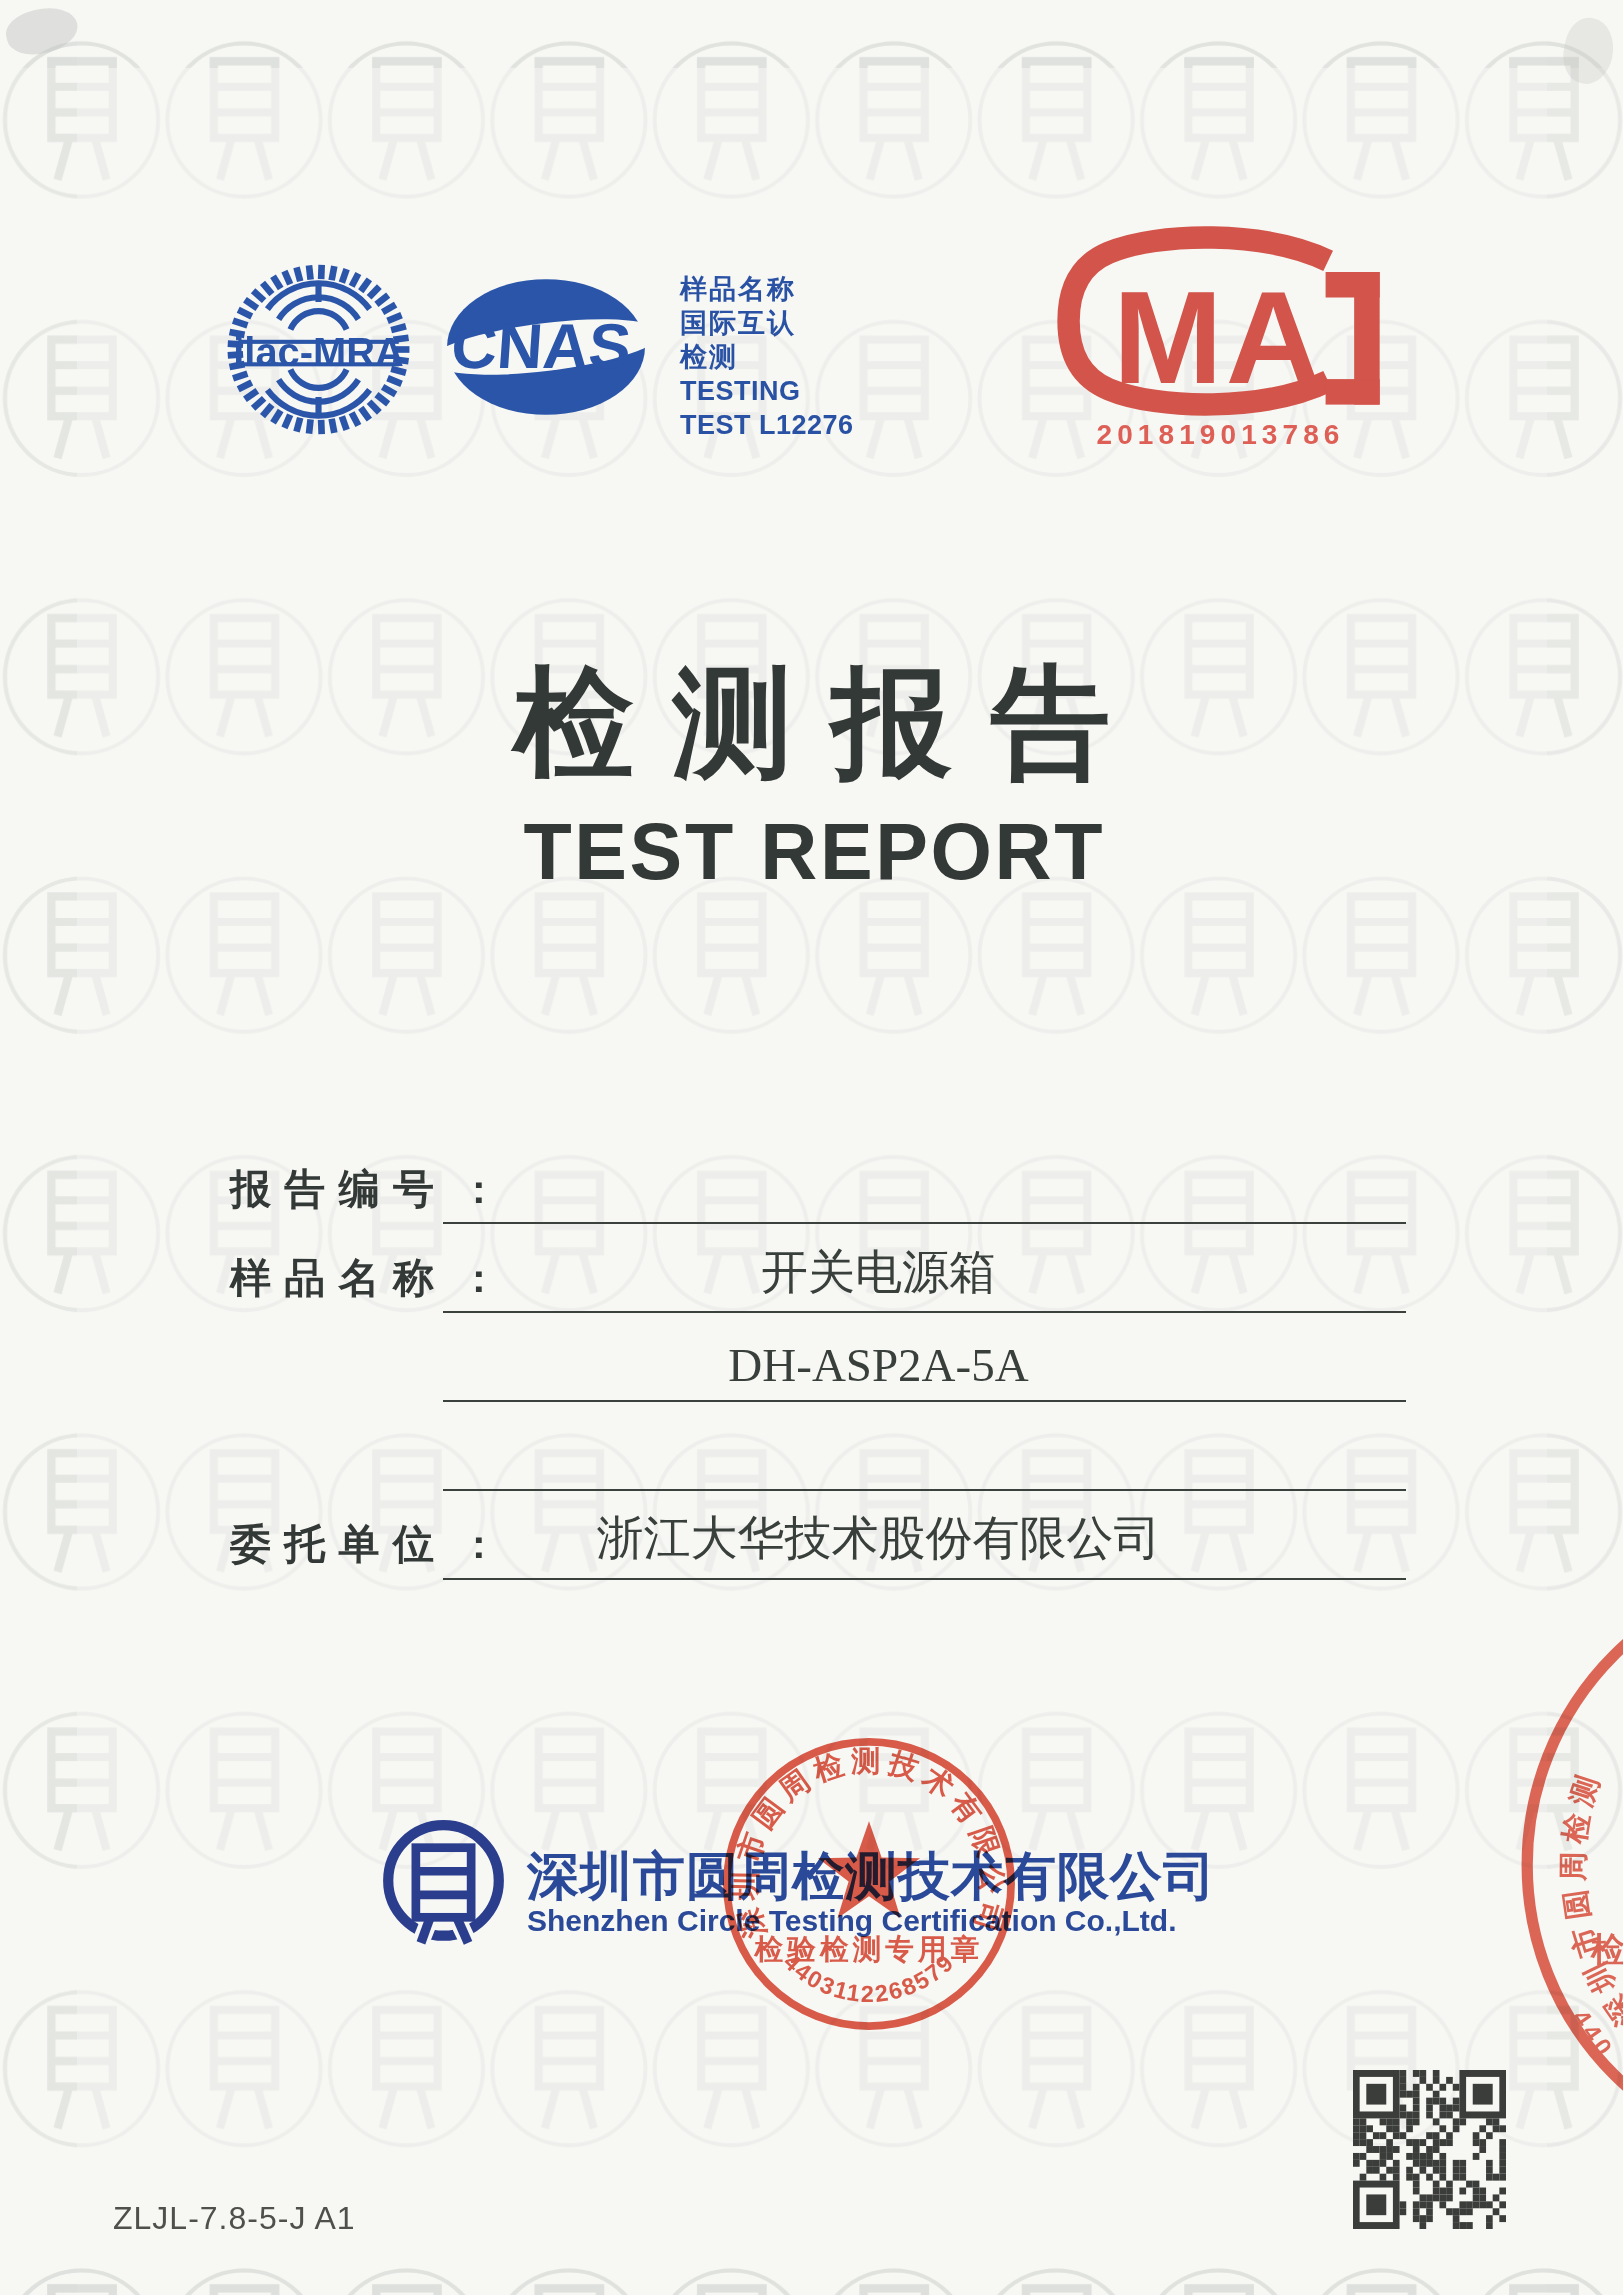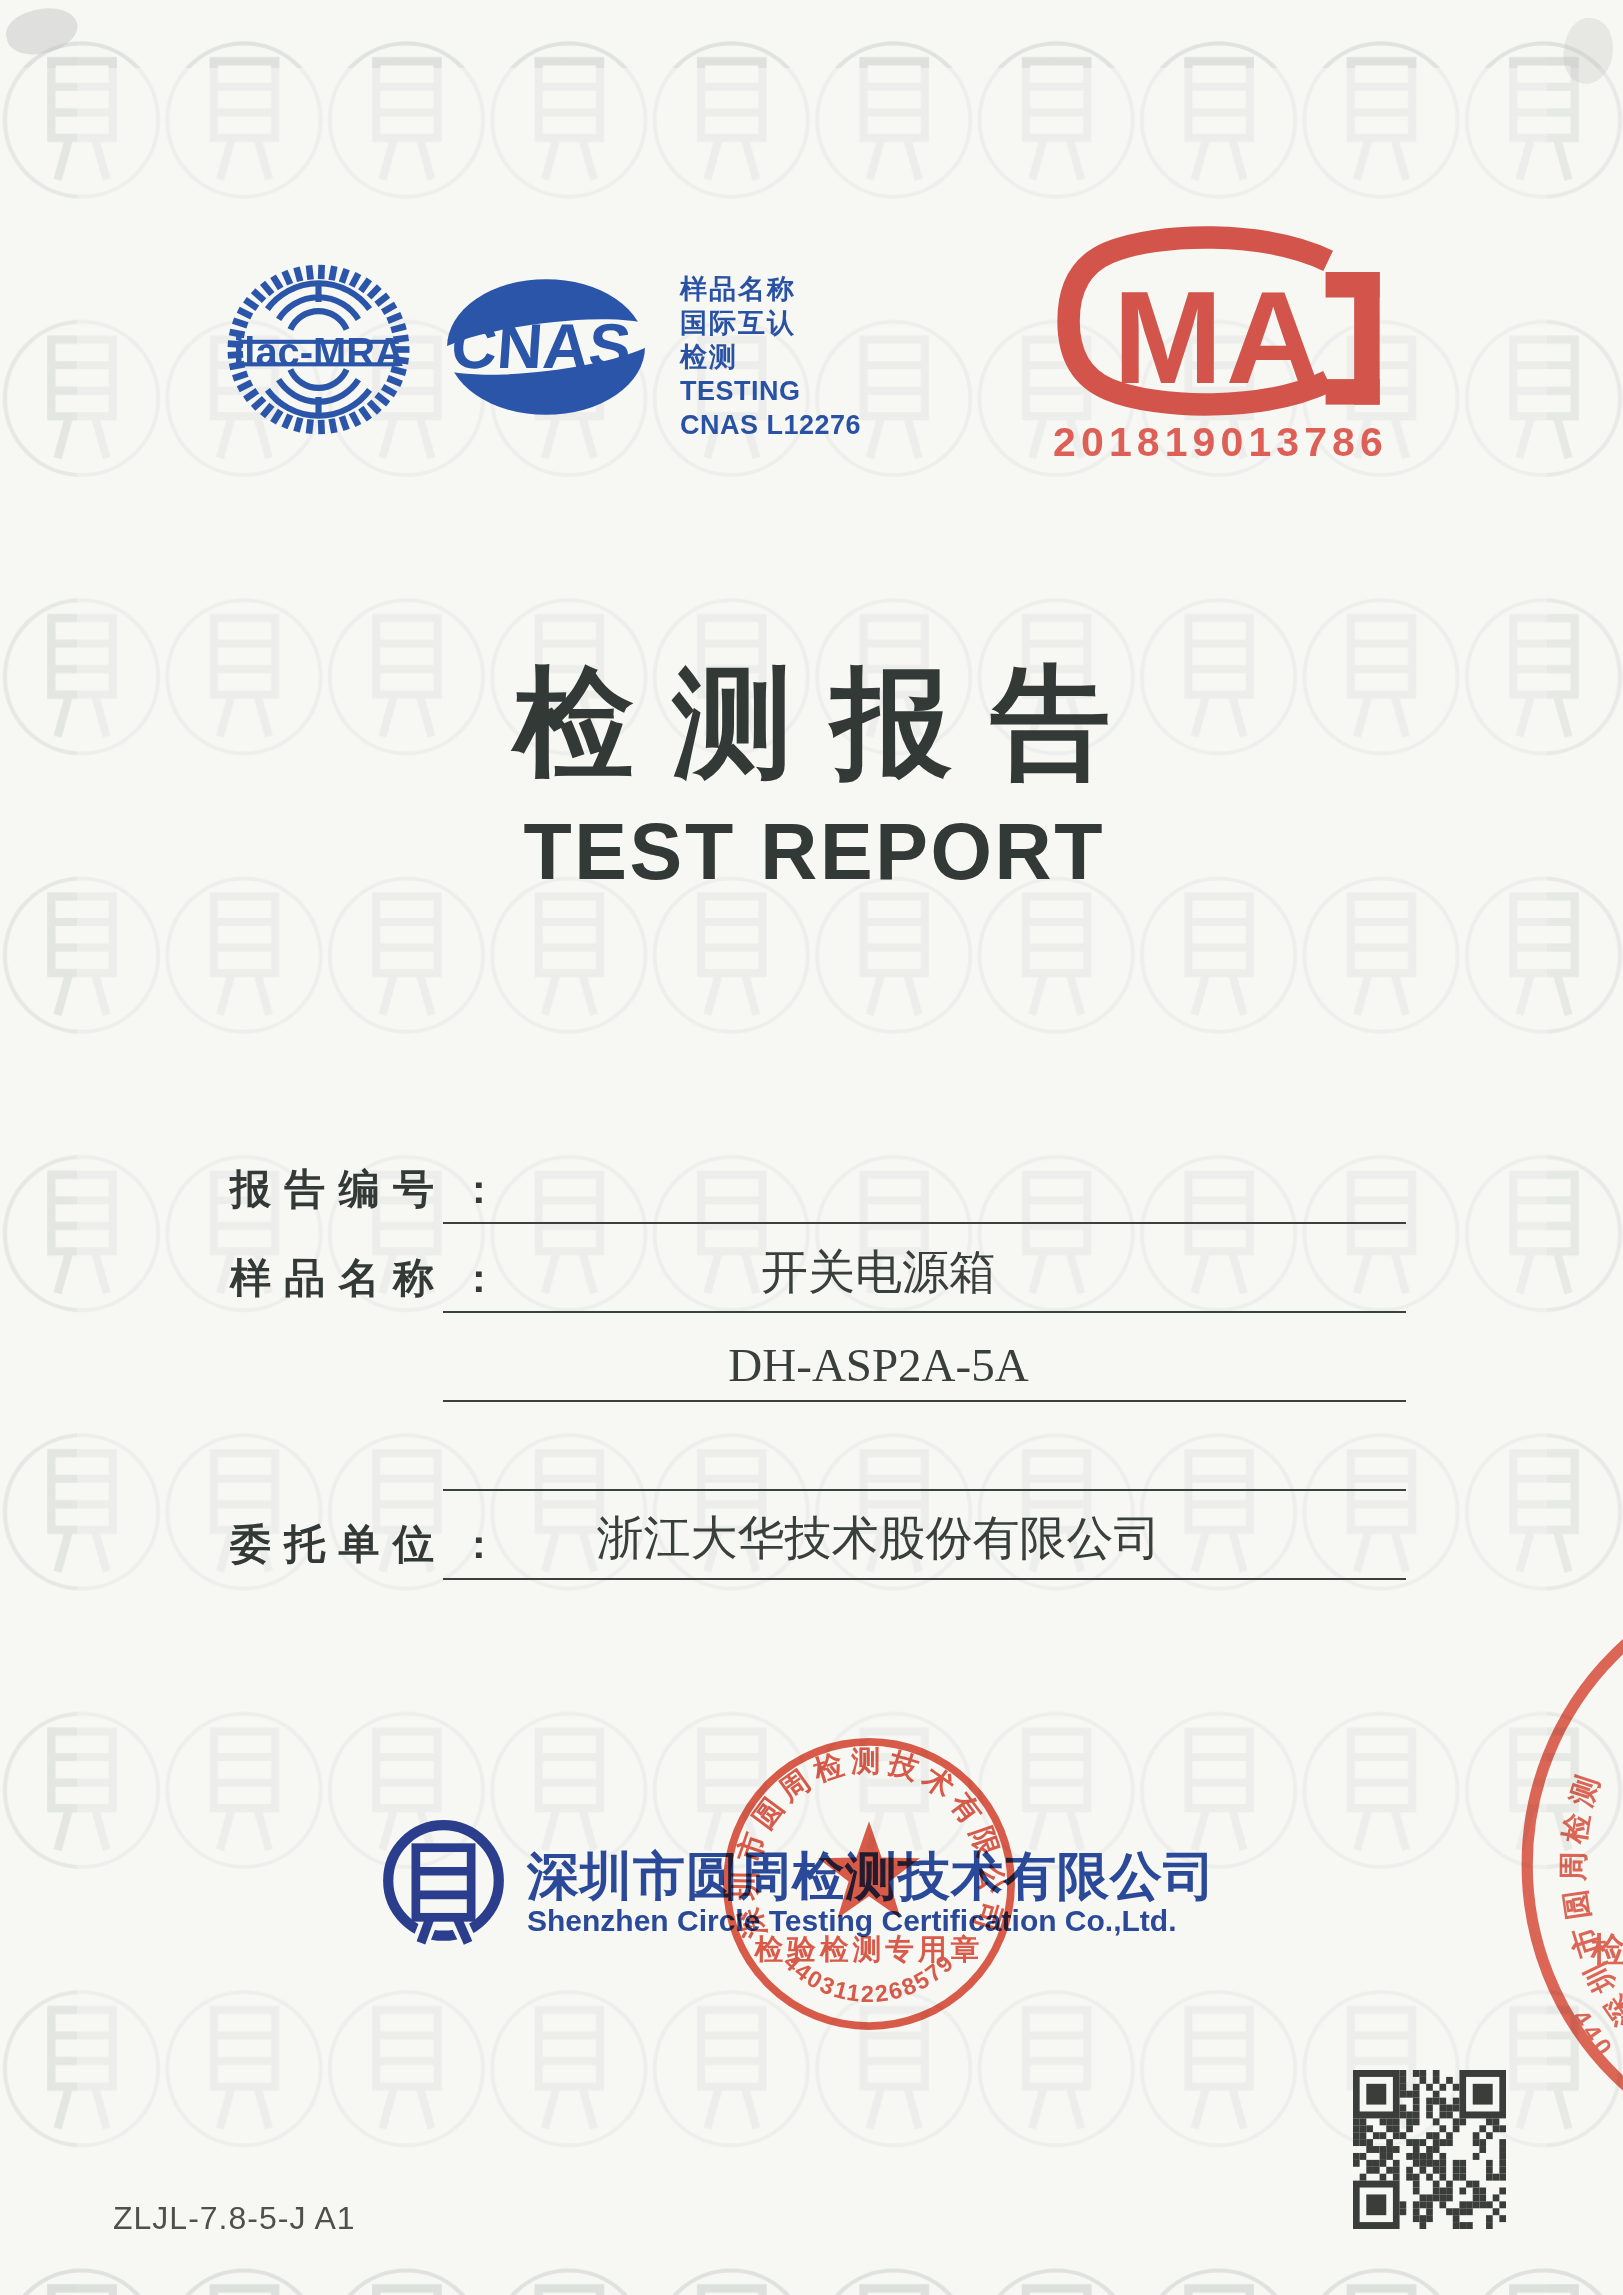--- a/index.html
+++ b/index.html
@@ -24,21 +24,21 @@
   .form-value{position:absolute;left:214px;bottom:5.1px;width:869px;text-align:center;
     font-family:"Liberation Serif","DejaVu Serif",serif;font-size:47px;color:#39403c;white-space:nowrap;}
   .underline{left:443px;width:963px;height:2px;background:var(--underline,#3b413d);}
   
   #company-cn{left:527px;top:1842px;font-size:52px;font-weight:700;letter-spacing:1px;color:var(--company_blue,#2a4a99);white-space:nowrap;}
   #company-en{left:527px;top:1904px;font-size:30px;font-weight:700;color:var(--company_blue,#2a4a99);white-space:nowrap;}
   #doc-code{left:113px;top:2200px;font-size:32px;letter-spacing:1px;color:var(--code_gray,#4f4f4b);}
   #main-stamp{mix-blend-mode:multiply;opacity:.92;}
   #partial-stamp{mix-blend-mode:multiply;opacity:.85;}
   .smudge{background:#c2c4c1;border-radius:45% 55% 50% 50%;}
-  #cma-number{left:1052px;top:419px;width:337px;text-align:center;font-size:41px;font-weight:600;
+  #cma-number{left:1052px;top:419px;width:337px;text-align:center;font-size:28px;font-weight:600;
     letter-spacing:5.1px;color:#dd5f55;}
 </style>
 </head>
 <body>
 
 <div id="page">
 
   <svg class="abs" style="left:0;top:0;" width="1624" height="2295" viewBox="0 0 3178 4493">
     <defs>
       <pattern id="wm" width="318" height="545" patternUnits="userSpaceOnUse">
@@ -126,21 +126,21 @@
     <ellipse cx="196" cy="135" rx="194" ry="133" fill="#2a55a8"></ellipse>
     <ellipse cx="196" cy="135" rx="228" ry="47" fill="#f7f7f4" transform="rotate(-7 196 135)"></ellipse>
     <text x="196" y="176" text-anchor="middle" font-size="124" font-weight="800" fill="#2a55a8" transform="skewX(-4)">CNAS</text>
   </svg>
 
   <div class="abs" style="left:680px;top:272px;width:215px;">
     <div class="accr-line">样品名称</div>
     <div class="accr-line">国际互认</div>
     <div class="accr-line">检测</div>
     <div class="accr-line latin">TESTING</div>
-    <div class="accr-line latin">CNAS L12276</div>
+    <div class="accr-line latin">TEST L12276</div>
   </div>
 
   <svg class="abs" style="left:1050px;top:221px;" width="337" height="204" viewBox="0 0 660 400">
     <path d="M 545,78 C 420,18 210,22 115,62 C 48,90 36,150 36,196 C 36,242 48,302 115,330 C 210,370 420,374 545,314" fill="none" stroke="#d2544a" stroke-width="44"></path>
     <g fill="#d2544a">
       <rect x="596" y="100" width="50" height="260"></rect>
       <rect x="540" y="100" width="106" height="50"></rect>
       <rect x="540" y="310" width="106" height="50"></rect>
     </g>
     <text x="330" y="318" text-anchor="middle" font-size="258" font-weight="800" letter-spacing="6" fill="#d2544a">MA</text>

